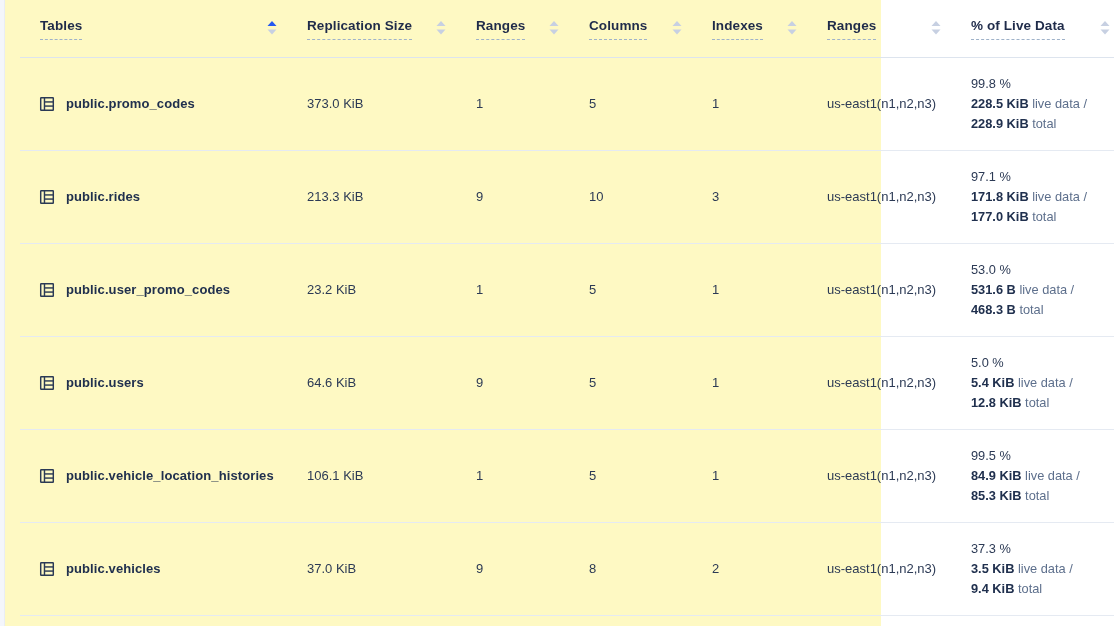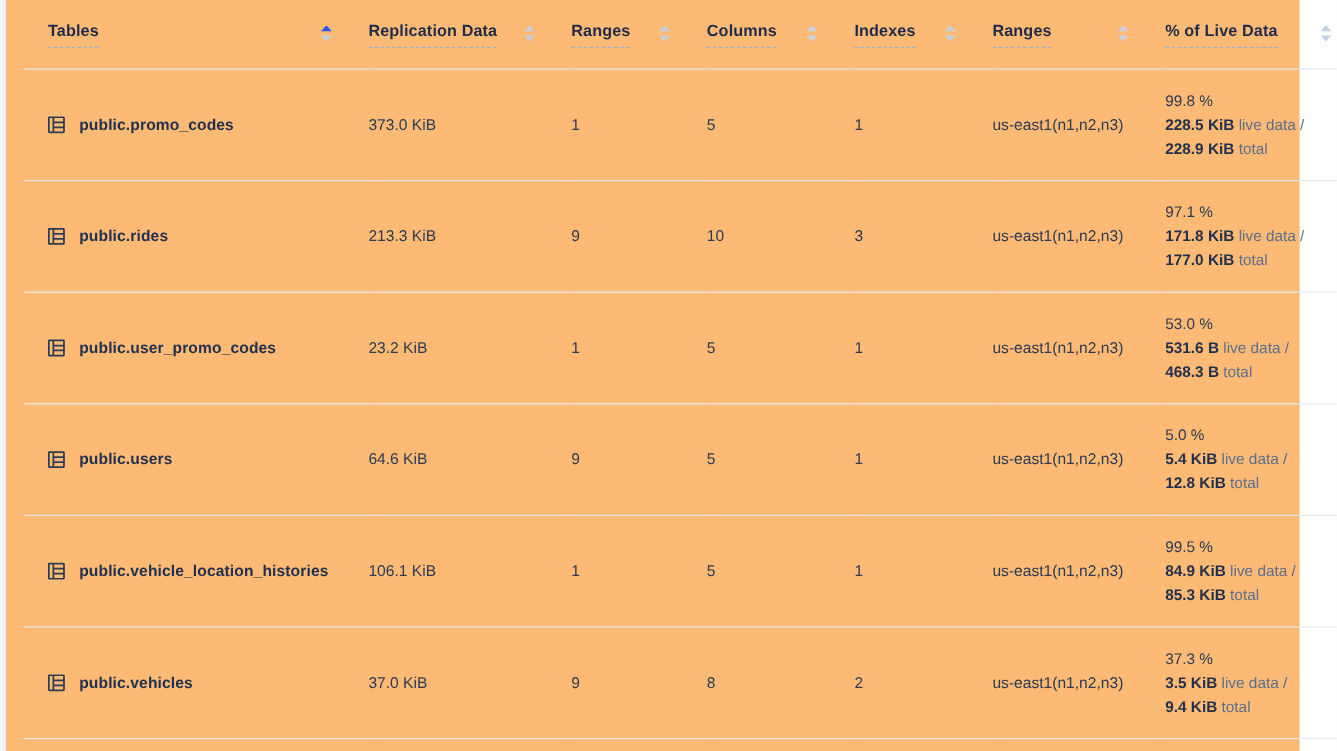--- a/index.html
+++ b/index.html
@@ -4,22 +4,22 @@
 <style>
   * { margin: 0; padding: 0; box-sizing: border-box; }
   html, body {
     width: 1114px; height: 626px;
     background: #ffffff;
     font-family: "Liberation Sans", "DejaVu Sans", sans-serif;
     overflow: hidden;
   }
   .page {
     position: relative;
-    width: 1083px; height: 626px;
-    background: #fdba74;
+    width: 881px; height: 626px;
+    background: #fef9c3;
   }
   .left-gutter {
     position: absolute; left: 0; top: 0;
     width: 5px; height: 626px;
     background: #f4f6fb;
     border-right: 1px solid #e9edf5;
   }
   .table-wrap {
     position: absolute;
     left: 20px; top: 0;
@@ -112,21 +112,21 @@
       <span class="sort-icon">
         <svg width="10" height="14" viewBox="0 0 10 14">
           <polygon class="tri tri-up active" points="5,0 9.5,5 0.5,5"></polygon>
           <polygon class="tri tri-down" points="5,13.5 9.5,8.5 0.5,8.5"></polygon>
         </svg>
       </span>
     </div>
   </th>
             <th>
     <div class="th-inner">
-      <span class="th-label">Replication Data</span>
+      <span class="th-label">Replication Size</span>
       <span class="sort-icon">
         <svg width="10" height="14" viewBox="0 0 10 14">
           <polygon class="tri tri-up" points="5,0 9.5,5 0.5,5"></polygon>
           <polygon class="tri tri-down" points="5,13.5 9.5,8.5 0.5,8.5"></polygon>
         </svg>
       </span>
     </div>
   </th>
             <th>
     <div class="th-inner">

